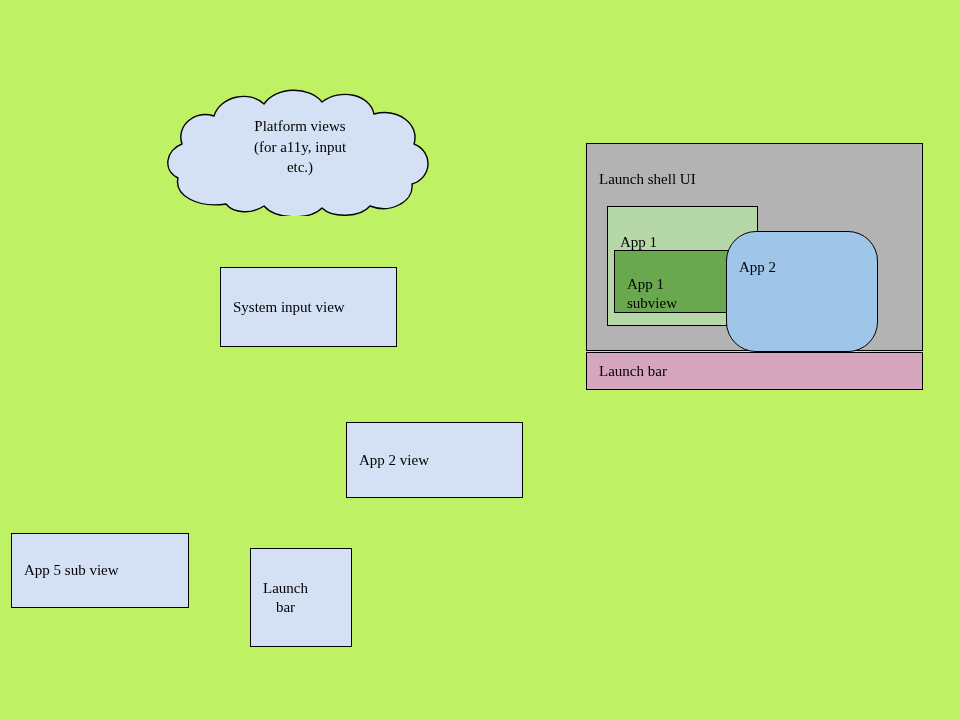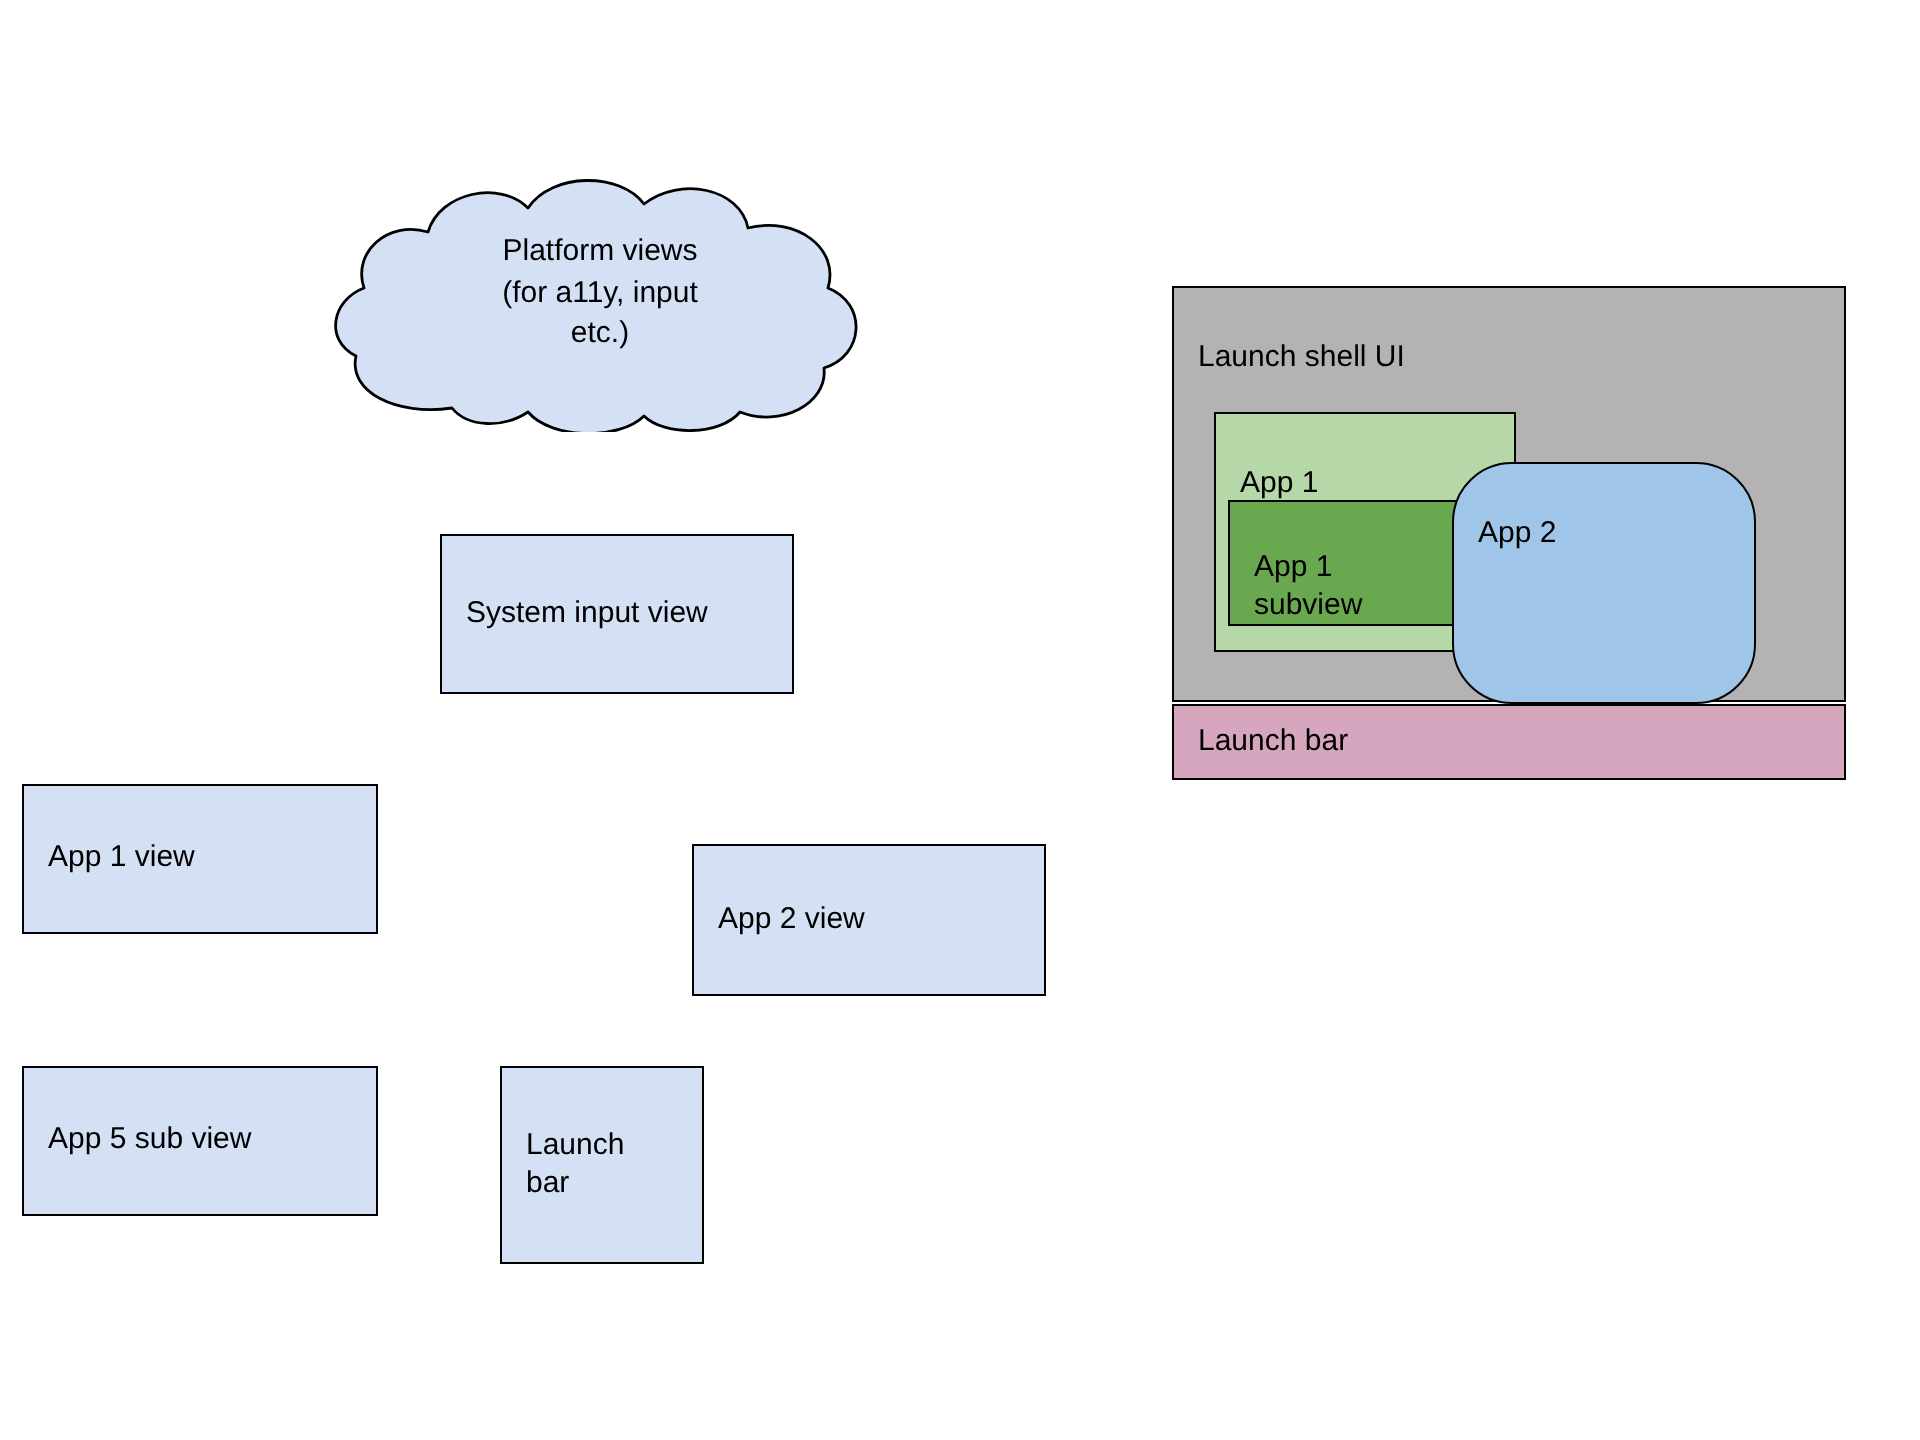--- a/index.html
+++ b/index.html
@@ -4,23 +4,23 @@
 <style>
   html, body {
     margin: 0;
     padding: 0;
     background: #000000;
   }
   #canvas {
     position: relative;
     width: 960px;
     height: 720px;
-    background: #ffffff;
+    background: #bef264;
     overflow: hidden;
-    font-family: Liberation Sans, sans-serif;
+    font-family: Liberation Serif, serif;
     -webkit-font-smoothing: antialiased;
   }
 
   
   .box {
     position: absolute;
     box-sizing: border-box;
     border: 1px solid #000000;
     color: #000000;
     font-size: 15px;
@@ -109,33 +109,30 @@
     </svg>
     <div class="cloud-label">Platform views
 (for a11y, input
 etc.)</div>
   </div>
 
   <div class="box view-node vcenter-left" style="left:220px; top:267px; width:177px; height:80px;">
     <span>System input view</span>
   </div>
 
-  <div class="box view-node vcenter-left" style="left:11px; top:392px; width:178px; height:75px;">
-    <span>App 1 view</span>
-  </div>
 
   <div class="box view-node vcenter-left" style="left:346px; top:422px; width:177px; height:76px;">
     <span>App 2 view</span>
   </div>
 
   <div class="box view-node vcenter-left" style="left:11px; top:533px; width:178px; height:75px;">
     <span>App 5 sub view</span>
   </div>
 
-  <div class="box view-node vcenter-left" style="left:250px; top:533px; width:102px; height:99px;">
+  <div class="box view-node vcenter-left" style="left:250px; top:548px; width:102px; height:99px;text-align:center;">
     <span>Launch
 bar</span>
   </div>
 
   <div class="box shell-ui top-left" style="left:586px; top:143px; width:337px; height:208px; z-index:1;">
     <span>Launch shell UI</span>
   </div>
 
   <div class="box app1-window top-left" style="left:607px; top:206px; width:151px; height:120px; z-index:2;">
     <span>App 1</span>

